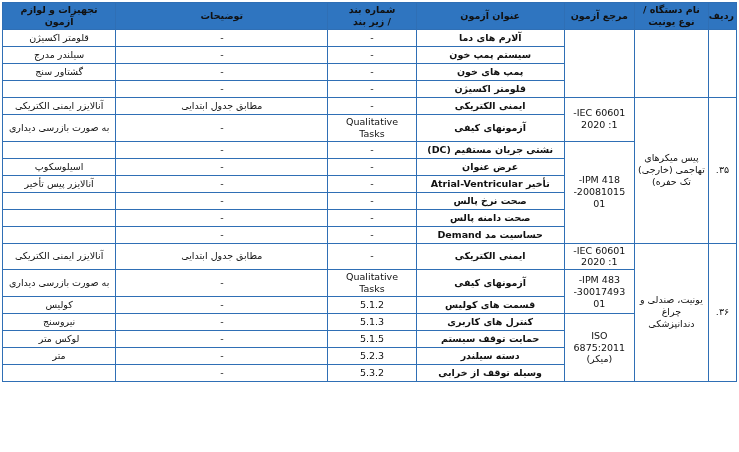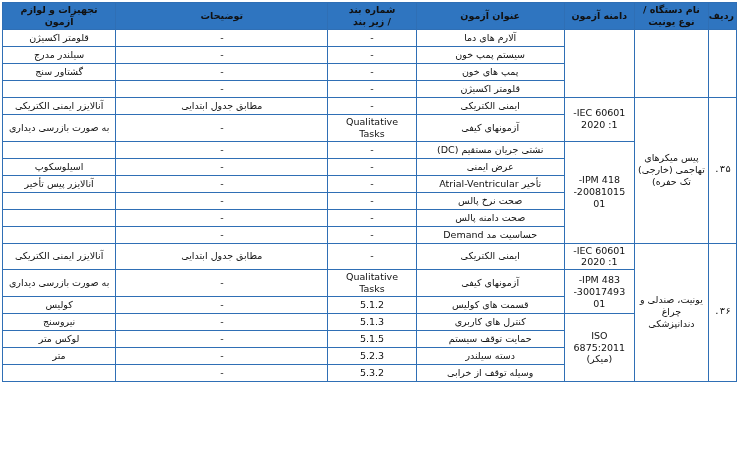--- a/index.html
+++ b/index.html
@@ -44,22 +44,22 @@
   .col-dev   { width: 74px; }
   .col-ref   { width: 70px; }
   .col-title { width: 148px; }
   .col-clause{ width: 88px; }
   .col-desc  { width: 212px; }
   .col-equip { width: 113px; }
 
   td.equip, td.device, td.ref, td.rownum {
     font-size: 10px;
   }
-  td.rownum { font-weight: normal; font-family: Liberation Mono, monospace; }
-  td.title { font-size: 10px; }
+  td.rownum { font-weight: normal; }
+  td.title { font-size: 10px; font-weight: bold; }
   td.clause { font-size: 10px; }
   td.dash { font-size: 11px; color: #222; }
   .thickline td { border-top: 2px solid #2f6fb5; }
   .latin { font-family: "DejaVu Sans", "Liberation Sans", sans-serif; }
   .multiline { white-space: pre-line; }
 </style>
 </head>
 <body>
 
 <div id="sheet">
@@ -71,21 +71,21 @@
       <col class="col-title">
       <col class="col-clause">
       <col class="col-desc">
       <col class="col-equip">
     </colgroup>
     <thead>
       <tr>
         <th class="multiline">ردیف</th>
         <th class="multiline">نام دستگاه /
 نوع یونیت</th>
-        <th class="multiline">دامنه آزمون</th>
+        <th class="multiline">مرجع آزمون</th>
         <th class="multiline">عنوان آزمون</th>
         <th class="multiline">شماره بند
 / زیر بند</th>
         <th class="multiline">توضیحات</th>
         <th class="multiline">تجهیزات و لوازم آزمون</th>
       </tr>
     </thead>
     <tbody id="tbody">
         <tr>
           <td class="rownum" rowspan="4"></td>
@@ -136,21 +136,21 @@
         <tr>
           <td class="ref multiline latin" rowspan="6">IPM 418-
 20081015-
 01</td>
           <td class="title">نشتی جریان مستقیم (DC)</td>
           <td class="clause multiline latin">-</td>
           <td class="dash">-</td>
           <td class="equip"></td>
         </tr>
         <tr>
-          <td class="title">عرض ایمنی</td>
+          <td class="title">عرض عنوان</td>
           <td class="clause multiline latin">-</td>
           <td class="dash">-</td>
           <td class="equip">اسیلوسکوپ</td>
         </tr>
         <tr>
           <td class="title">تأخیر Atrial-Ventricular</td>
           <td class="clause multiline latin">-</td>
           <td class="dash">-</td>
           <td class="equip">آنالایزر پیس تأخیر</td>
         </tr>

